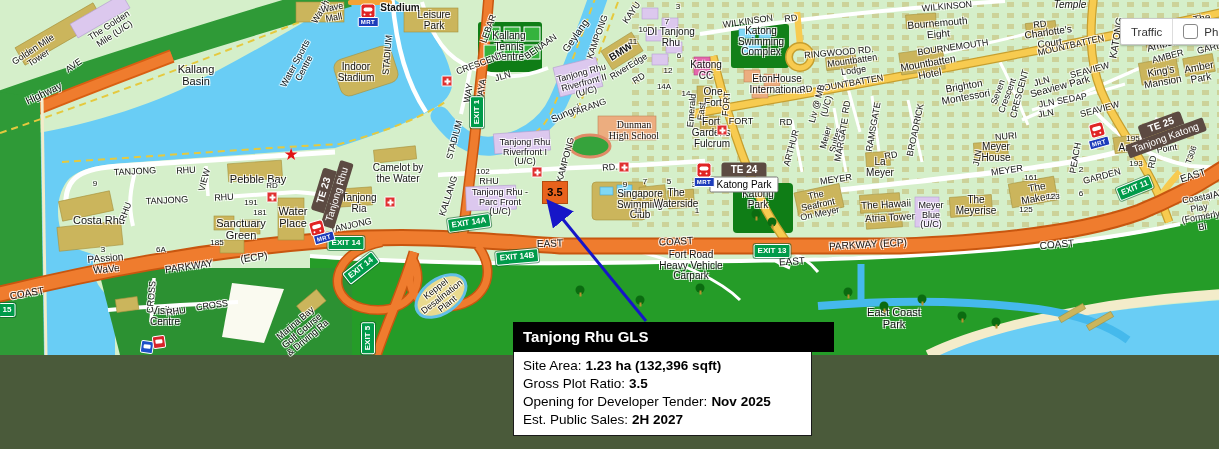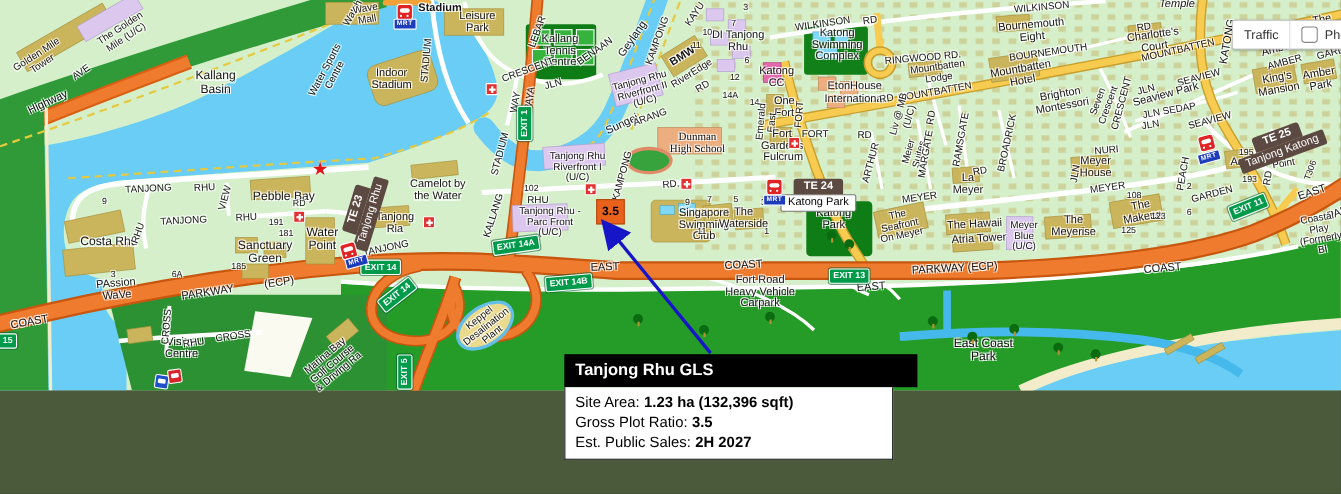--- a/index.html
+++ b/index.html
@@ -354,21 +354,21 @@
 On Meyer</div>
       <div class="mlabel" style="font-size: 10px; position: absolute; left: 886px; top: 205px; transform: translate(-50%, -50%) rotate(-3deg);">The Hawaii</div>
       <div class="mlabel" style="font-size: 10px; position: absolute; left: 890px; top: 218px; transform: translate(-50%, -50%) rotate(-3deg);">Atria Tower</div>
       <div class="mlabel" style="font-size: 9px; position: absolute; left: 931px; top: 215px; transform: translate(-50%, -50%) rotate(0deg);">Meyer
 Blue
 (U/C)</div>
       <div class="mlabel" style="font-size: 10px; position: absolute; left: 976px; top: 206px; transform: translate(-50%, -50%) rotate(0deg);">The
 Meyerise</div>
       <div class="mlabel" style="font-size: 10px; position: absolute; left: 1038px; top: 193px; transform: translate(-50%, -50%) rotate(-10deg);">The
 Makena</div>
-      <div class="mlabel" style="font-size: 8px; position: absolute; left: 1031px; top: 178px; transform: translate(-50%, -50%) rotate(0deg);">108</div>
+      <div class="mlabel" style="font-size: 8px; position: absolute; left: 1031px; top: 178px; transform: translate(-50%, -50%) rotate(0deg);">161</div>
       <div class="mlabel" style="font-size: 8px; position: absolute; left: 1053px; top: 197px; transform: translate(-50%, -50%) rotate(0deg);">123</div>
       <div class="mlabel" style="font-size: 8px; position: absolute; left: 1026px; top: 210px; transform: translate(-50%, -50%) rotate(0deg);">125</div>
       <div class="mlabel" style="font-size: 9px; position: absolute; left: 836px; top: 180px; transform: translate(-50%, -50%) rotate(-8deg);">MEYER</div>
       <div class="mlabel" style="font-size: 9px; position: absolute; left: 1007px; top: 171px; transform: translate(-50%, -50%) rotate(-8deg);">MEYER</div>
       <div class="mlabel" style="font-size: 10px; position: absolute; left: 880px; top: 168px; transform: translate(-50%, -50%) rotate(0deg);">La
 Meyer</div>
       <div class="mlabel" style="font-size: 10px; position: absolute; left: 996px; top: 153px; transform: translate(-50%, -50%) rotate(0deg);">Meyer
 House</div>
       <div class="mlabel" style="font-size: 9px; position: absolute; left: 1006px; top: 137px; transform: translate(-50%, -50%) rotate(-5deg);">NURI</div>
       <div class="mlabel" style="font-size: 9px; position: absolute; left: 978px; top: 158px; transform: translate(-50%, -50%) rotate(-80deg);">JLN</div>
@@ -409,21 +409,21 @@
       <div class="mlabel" style="font-size: 10px; position: absolute; left: 133px; top: 317px; transform: translate(-50%, -50%) rotate(0deg); margin-left: 32px;">Visitor
 Centre</div>
       <div class="mlabel" style="font-size: 9px; position: absolute; left: 152px; top: 297px; transform: translate(-50%, -50%) rotate(-85deg);">CROSS</div>
       <div class="mlabel" style="font-size: 9px; position: absolute; left: 176px; top: 312px; transform: translate(-50%, -50%) rotate(-8deg);">RHU</div>
       <div class="mlabel" style="font-size: 9px; position: absolute; left: 212px; top: 306px; transform: translate(-50%, -50%) rotate(-8deg);">CROSS</div>
       <div class="mlabel" style="font-size: 11px; position: absolute; left: 99px; top: 221px; transform: translate(-50%, -50%) rotate(0deg);">Costa Rhu</div>
       <div class="mlabel" style="font-size: 11px; position: absolute; left: 241px; top: 230px; transform: translate(-50%, -50%) rotate(0deg);">Sanctuary
 Green</div>
       <div class="mlabel" style="font-size: 11px; position: absolute; left: 258px; top: 180px; transform: translate(-50%, -50%) rotate(0deg);">Pebble Bay</div>
       <div class="mlabel" style="font-size: 11px; position: absolute; left: 293px; top: 218px; transform: translate(-50%, -50%) rotate(0deg);">Water
-Point</div>
+Place</div>
       <div class="mlabel" style="font-size: 10px; position: absolute; left: 106px; top: 264px; transform: translate(-50%, -50%) rotate(-5deg);">PAssion
 WaVe</div>
       <div class="mlabel" style="font-size: 9px; position: absolute; left: 135px; top: 172px; transform: translate(-50%, -50%) rotate(-3deg);">TANJONG</div>
       <div class="mlabel" style="font-size: 9px; position: absolute; left: 186px; top: 171px; transform: translate(-50%, -50%) rotate(-3deg);">RHU</div>
       <div class="mlabel" style="font-size: 9px; position: absolute; left: 205px; top: 180px; transform: translate(-50%, -50%) rotate(-75deg);">VIEW</div>
       <div class="mlabel" style="font-size: 9px; position: absolute; left: 167px; top: 201px; transform: translate(-50%, -50%) rotate(-3deg);">TANJONG</div>
       <div class="mlabel" style="font-size: 9px; position: absolute; left: 224px; top: 198px; transform: translate(-50%, -50%) rotate(-3deg);">RHU</div>
       <div class="mlabel" style="font-size: 9px; position: absolute; left: 126px; top: 212px; transform: translate(-50%, -50%) rotate(-70deg);">RHU</div>
       <div class="mlabel" style="font-size: 8px; position: absolute; left: 272px; top: 186px; transform: translate(-50%, -50%) rotate(0deg);">RD</div>
       <div class="mlabel" style="font-size: 8px; position: absolute; left: 95px; top: 184px; transform: translate(-50%, -50%) rotate(0deg);">9</div>
@@ -541,20 +541,21 @@
       </marker>
     </defs>
     <line id="arrow-line" stroke="#1616c8" stroke-width="3" marker-end="url(#ah)" x1="646" y1="321" x2="552" y2="206"></line>
   </svg>
 
   <div class="infobox">
     <div class="ib-header">Tanjong Rhu GLS</div>
     <div class="ib-body">
       <div class="ib-row"><span>Site Area:</span><b>1.23 ha (132,396 sqft)</b></div>
       <div class="ib-row"><span>Gross Plot Ratio:</span><b>3.5</b></div>
+      <div class="ib-row"><span>Opening for Developer Tender:</span><b>Nov 2025</b></div>
       <div class="ib-row"><span>Est. Public Sales:</span><b>2H 2027</b></div>
     </div>
   </div>
 
   <div class="map-ctl">
     <div class="ctl-traffic">
       <span>Traffic</span>
     </div>
     <div class="ctl-photos">
       <span class="ctl-checkbox"></span>

